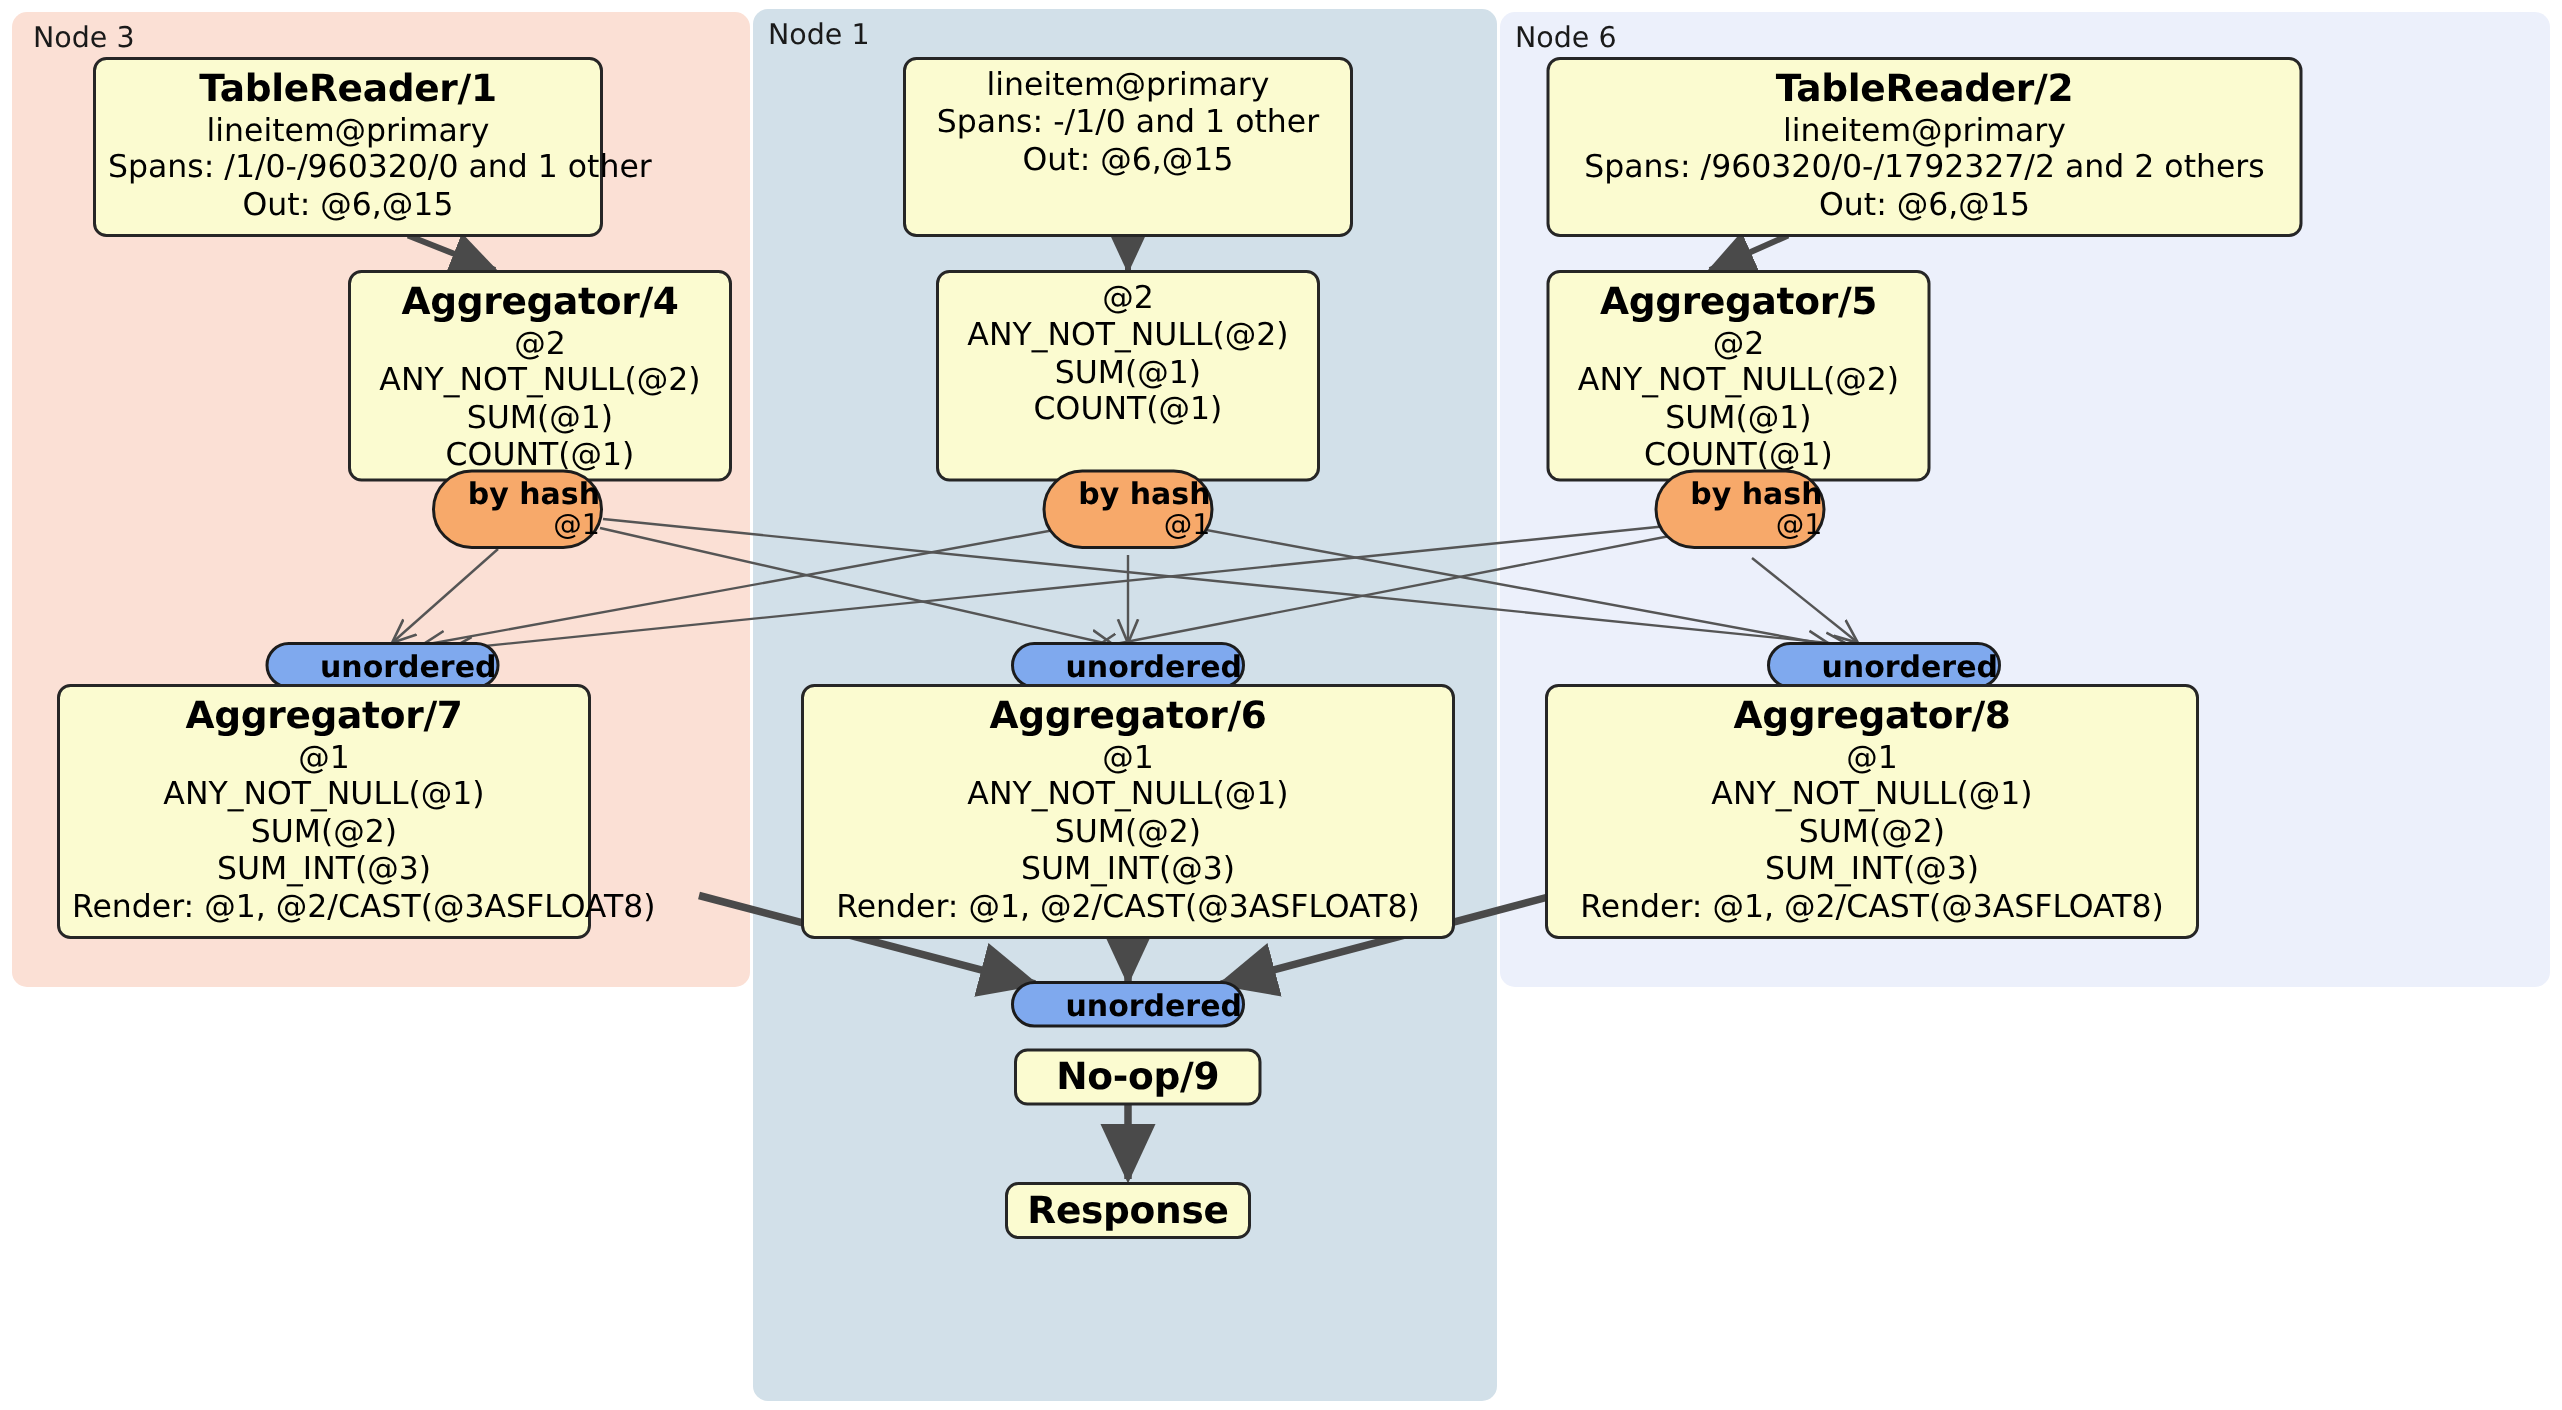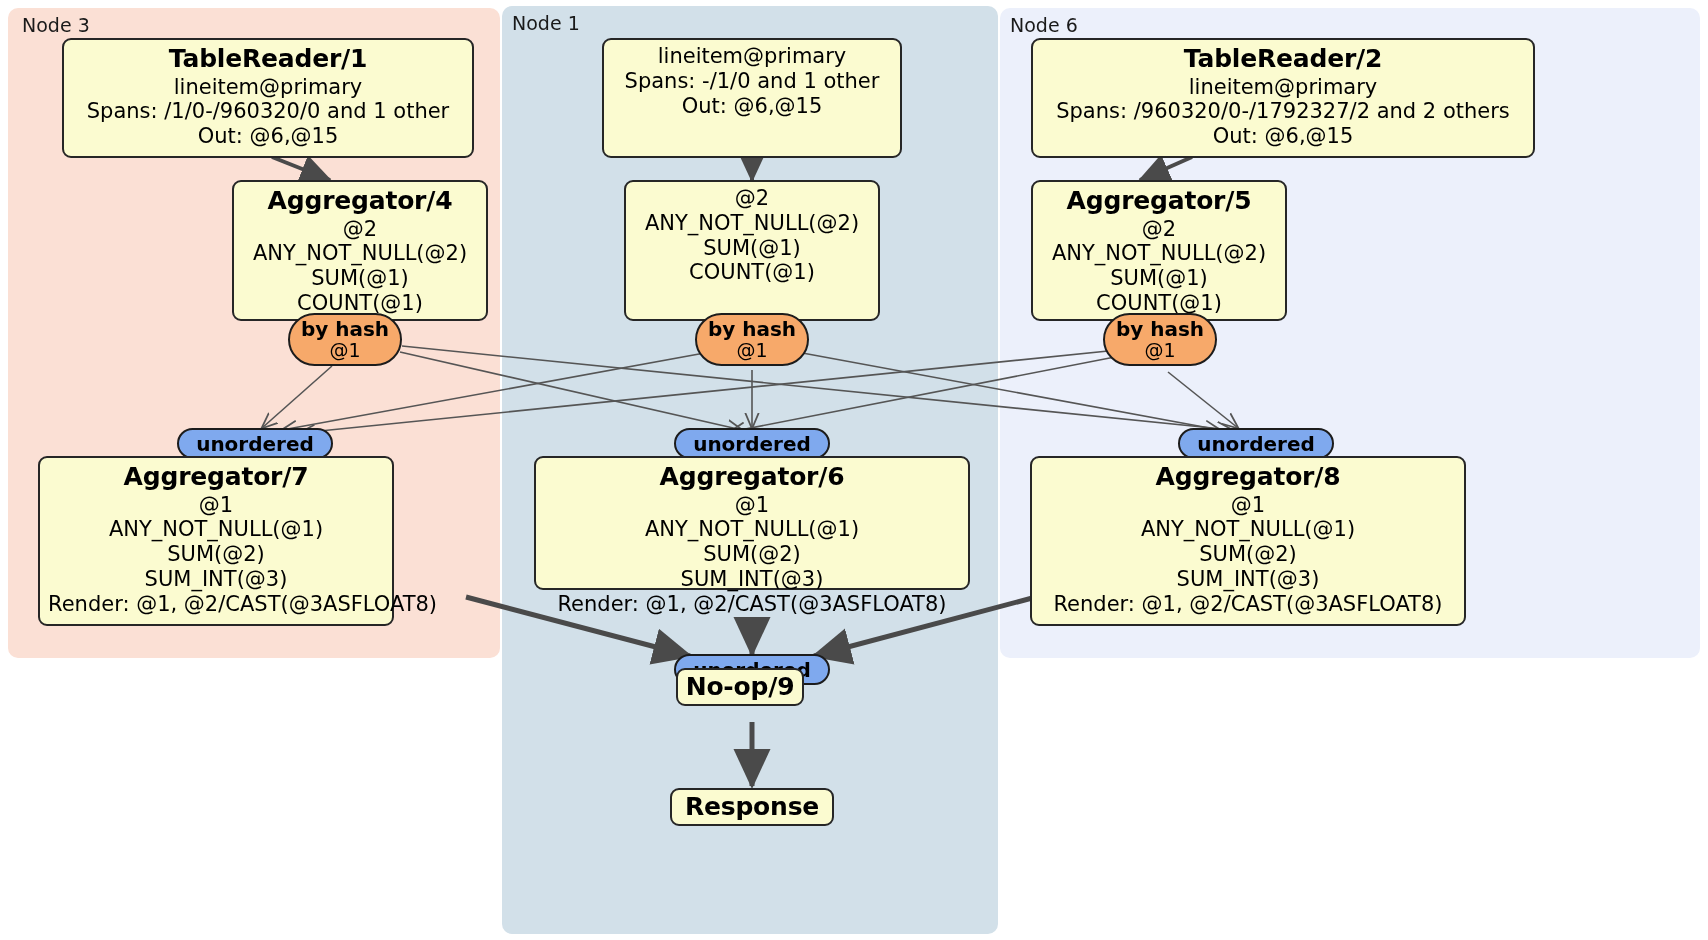--- a/index.html
+++ b/index.html
@@ -72,21 +72,21 @@
 
   
   .badge {
     position: absolute;
     box-sizing: border-box;
     border: 2px solid #1c1c1c;
     border-radius: 40px;
     text-align: center;
     display: flex;
     flex-direction: column;
-    align-items: center;
+    align-items: flex-end;
     justify-content: center;
     color: #000;
     line-height: 1.1;
   }
   .badge .btitle {
     font-weight: bold;
     font-size: 20px;
     white-space: nowrap;
   }
   .badge .bsub {
@@ -148,21 +148,21 @@
       <path d="M 466,597 L 690,656"></path>
       <path d="M 752,625 L 752,654"></path>
       <path d="M 1036,597 L 814,656"></path>
     </g>
 
     <g stroke="#4a4a4a" stroke-width="5" fill="none" marker-end="url(#ah-thick)">
       <path d="M 752,722 L 752,786"></path>
     </g>
   </svg>
 
-  <div class="proc" style="left:62px; top:38px; width:412px; height:120px;">
+  <div class="proc" style="left:62px; top:38px; width:340px; height:120px;">
     <span class="title">TableReader/1</span>
     <span class="detail">lineitem@primary</span>
     <span class="detail">Spans: /1/0-/960320/0 and 1 other</span>
     <span class="detail">Out: @6,@15</span>
   </div>
 
   <div class="proc" style="left:602px; top:38px; width:300px; height:120px;">
     <span class="detail">lineitem@primary</span>
     <span class="detail">Spans: -/1/0 and 1 other</span>
     <span class="detail">Out: @6,@15</span>
@@ -227,21 +227,21 @@
 
   <div class="proc" style="left:38px; top:456px; width:356px; height:170px;">
     <span class="title">Aggregator/7</span>
     <span class="detail">@1</span>
     <span class="detail">ANY_NOT_NULL(@1)</span>
     <span class="detail">SUM(@2)</span>
     <span class="detail">SUM_INT(@3)</span>
     <span class="detail">Render: @1, @2/CAST(@3ASFLOAT8)</span>
   </div>
 
-  <div class="proc" style="left:534px; top:456px; width:436px; height:134px;">
+  <div class="proc" style="left:534px; top:456px; width:436px; height:170px;">
     <span class="title">Aggregator/6</span>
     <span class="detail">@1</span>
     <span class="detail">ANY_NOT_NULL(@1)</span>
     <span class="detail">SUM(@2)</span>
     <span class="detail">SUM_INT(@3)</span>
     <span class="detail">Render: @1, @2/CAST(@3ASFLOAT8)</span>
   </div>
 
   <div class="proc" style="left:1030px; top:456px; width:436px; height:170px;">
     <span class="title">Aggregator/8</span>
@@ -249,21 +249,21 @@
     <span class="detail">ANY_NOT_NULL(@1)</span>
     <span class="detail">SUM(@2)</span>
     <span class="detail">SUM_INT(@3)</span>
     <span class="detail">Render: @1, @2/CAST(@3ASFLOAT8)</span>
   </div>
 
   <div class="badge unordered" style="left:674px; top:654px; width:156px; height:31px;">
     <span class="btitle">unordered</span>
   </div>
 
-  <div class="proc small" style="left:676px; top:668px; width:128px; height:38px;">
+  <div class="proc small" style="left:676px; top:699px; width:165px; height:38px;">
     <span class="title">No-op/9</span>
   </div>
 
   <div class="proc small" style="left:670px; top:788px; width:164px; height:38px;">
     <span class="title">Response</span>
   </div>
 
 </div>
 
 </body></html>

